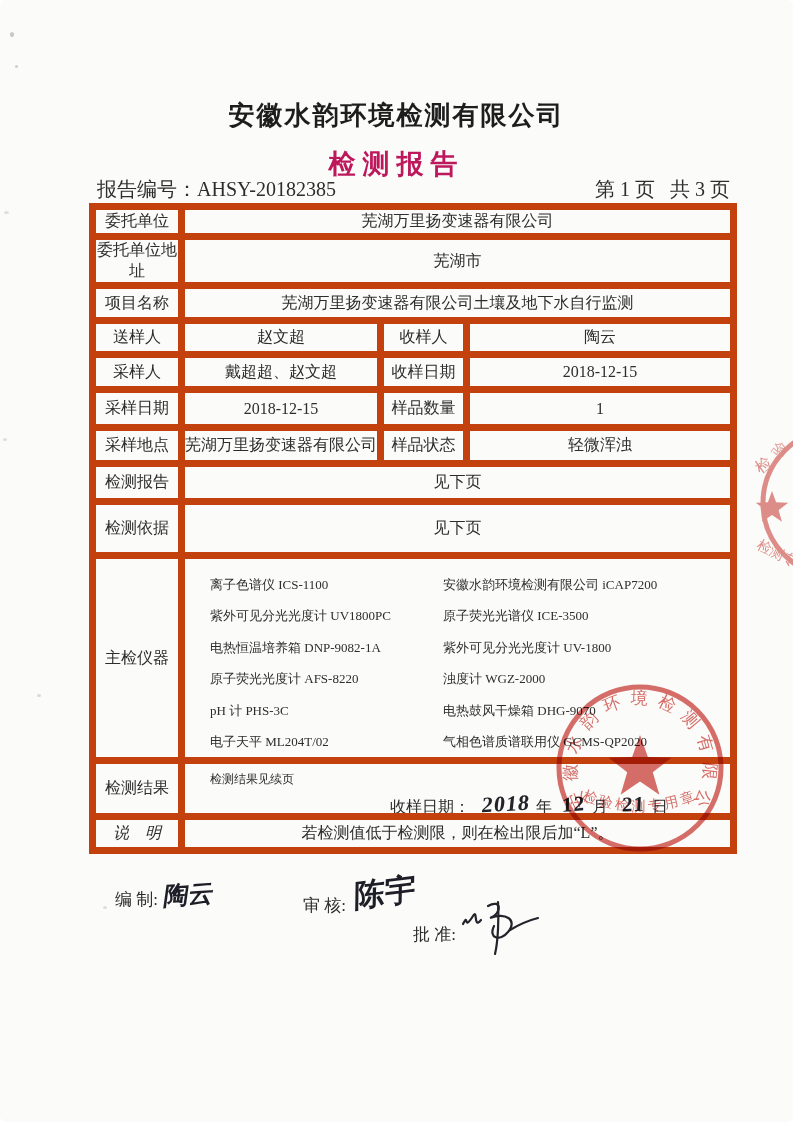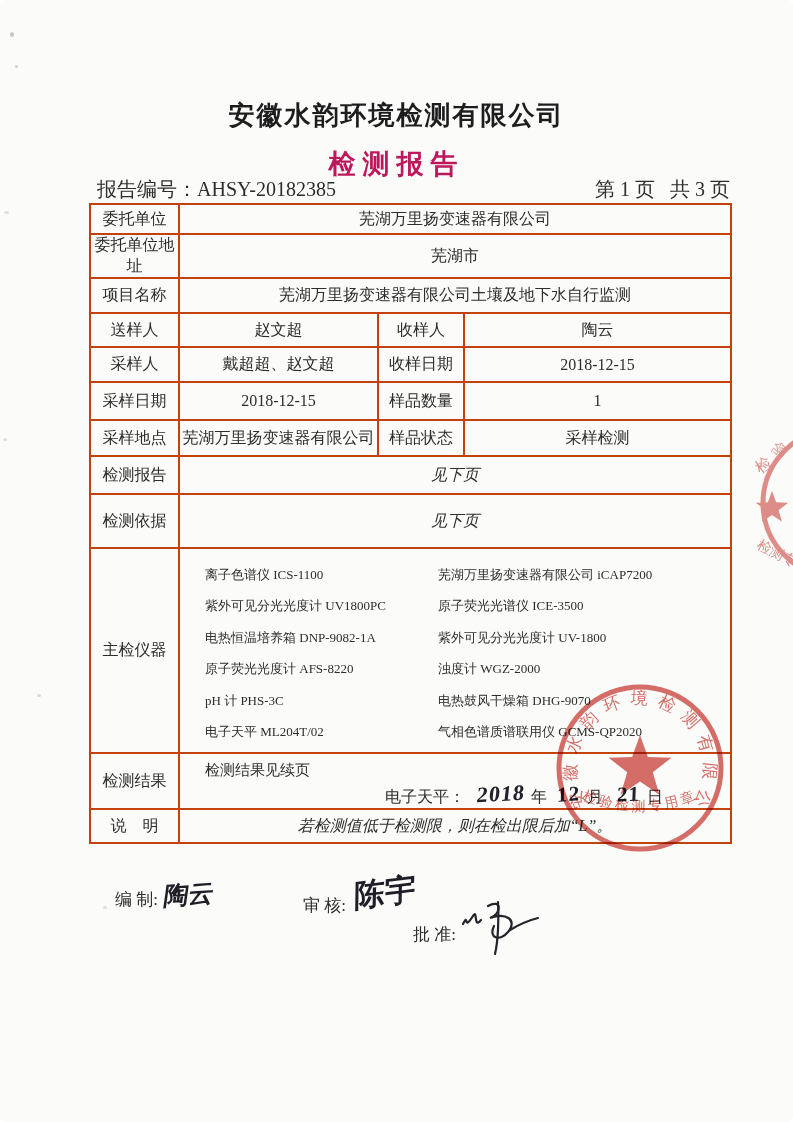--- a/index.html
+++ b/index.html
@@ -7,30 +7,30 @@
         font-family:"Liberation Serif","DejaVu Serif",serif;color:#2d2d2d;border-radius:6px;}
   .company-title{position:absolute;top:98px;left:0;width:100%;text-align:center;
         font-size:26px;font-weight:bold;letter-spacing:2px;color:#1d1d1d;}
   .report-title{position:absolute;top:146px;left:0;width:100%;text-align:center;
         font-size:27px;font-weight:bold;letter-spacing:7px;color:#be185d;}
   .meta-row{position:absolute;top:176px;left:89px;width:641px;display:flex;
         justify-content:space-between;font-size:20px;white-space:pre;}
   .meta-row .left{padding-left:8px;}
   table.report{position:absolute;left:89px;top:203px;width:641px;border-collapse:collapse;
         table-layout:fixed;}
-  table.report td{border:2px solid #c2410c;font-size:16px;text-align:center;padding:0;
+  table.report td{border:7px solid #c2410c;font-size:16px;text-align:center;padding:0;
         overflow:hidden;vertical-align:middle;}
-  td.tl{text-align:left;padding-left:25px;font-style:italic;}
-  td.note-label{white-space:pre;}
+  td.tl{text-align:left;padding-left:25px;}
+  td.note-label{white-space:pre;font-style:italic;}
   .instr-wrap{display:flex;align-items:flex-start;padding:10px 0 0 25px;text-align:left;}
   .instr-col{font-size:13px;}
   .instr-col.c1{width:233px;}
   .instr-col div{height:31.4px;line-height:31.4px;white-space:nowrap;}
   .result-cell{position:relative;height:100%;text-align:left;vertical-align:top;}
-  .result-text{position:absolute;top:7px;left:25px;font-size:15px;}
+  .result-text{position:absolute;top:7px;left:25px;font-size:12px;}
   .issue-line{position:absolute;top:28px;left:205px;font-size:16px;white-space:nowrap;}
   .hw{display:inline-block;font-size:21px;color:#23232b;transform:skewX(-9deg) rotate(-3deg);
         letter-spacing:1px;position:relative;top:-1px;font-weight:bold;}
   .hw.y{font-size:22px;margin:0 2px 0 8px;}
   .hw.m{margin:0 3px 0 6px;transform:skewX(-6deg) rotate(-5deg);}
   .hw.d{margin:0 3px 0 10px;transform:skewX(-4deg) rotate(-2deg);}
   .footer-row{position:absolute;top:868px;left:89px;width:641px;height:60px;font-size:17px;}
   .footer-item{position:absolute;white-space:nowrap;}
   .sig{display:inline-block;color:#1e1e28;font-weight:bold;}
   .sig.prep{font-size:25px;transform:rotate(-4deg) skewX(-12deg);position:relative;top:-2px;margin-left:2px;}
@@ -96,21 +96,21 @@
     <tr style="height:38px">
       <td>采样日期</td>
       <td>2018-12-15</td>
       <td>样品数量</td>
       <td>1</td>
     </tr>
     <tr style="height:36px">
       <td>采样地点</td>
       <td>芜湖万里扬变速器有限公司</td>
       <td>样品状态</td>
-      <td>采样检测</td>
+      <td>轻微浑浊</td>
     </tr>
     <tr style="height:38px">
       <td>检测报告</td>
       <td colspan="3" class="tl">见下页</td>
     </tr>
     <tr style="height:54px">
       <td>检测依据</td>
       <td colspan="3" class="tl">见下页</td>
     </tr>
     <tr style="height:205px">
@@ -119,36 +119,36 @@
         <div class="instr-wrap">
           <div class="instr-col c1">
             <div>离子色谱仪 ICS-1100</div>
             <div>紫外可见分光光度计 UV1800PC</div>
             <div>电热恒温培养箱 DNP-9082-1A</div>
             <div>原子荧光光度计 AFS-8220</div>
             <div>pH 计 PHS-3C</div>
             <div>电子天平 ML204T/02</div>
           </div>
           <div class="instr-col c2">
-            <div>芜湖万里扬变速器有限公司 iCAP7200</div>
+            <div>安徽水韵环境检测有限公司 iCAP7200</div>
             <div>原子荧光光谱仪 ICE-3500</div>
             <div>紫外可见分光光度计 UV-1800</div>
             <div>浊度计 WGZ-2000</div>
             <div>电热鼓风干燥箱 DHG-9070</div>
             <div>气相色谱质谱联用仪 GCMS-QP2020</div>
           </div>
         </div>
       </td>
     </tr>
     <tr style="height:56px">
       <td>检测结果</td>
       <td colspan="3" class="result-cell">
         <div class="result-text">检测结果见续页</div>
         <div class="issue-line">
-          <span>电子天平：</span>
+          <span>收样日期：</span>
           <span class="hw y">2018</span>
           <span>年</span>
           <span class="hw m">12</span>
           <span>月</span>
           <span class="hw d">21</span>
           <span>日</span>
         </div>
       </td>
     </tr>
     <tr style="height:34px">

